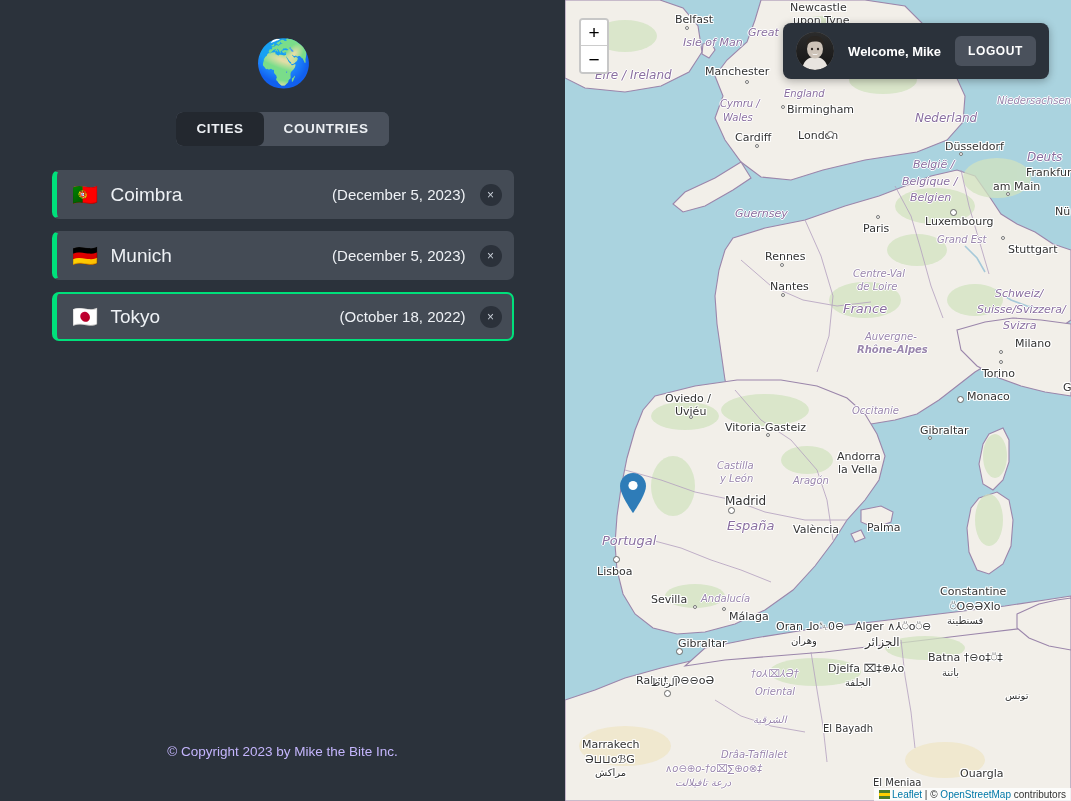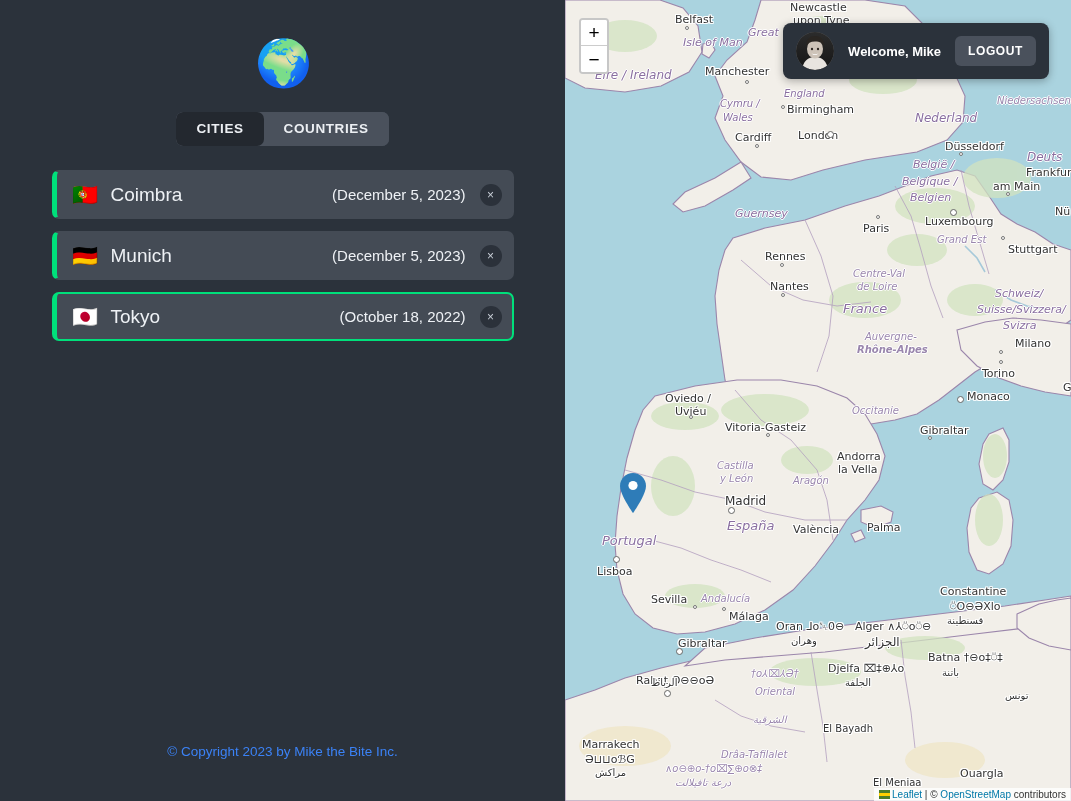--- a/index.html
+++ b/index.html
@@ -132,21 +132,21 @@
     font-family: "Liberation Sans", sans-serif;
   }
 
   .footer {
     position: absolute;
     bottom: 42px;
     left: 0;
     width: 100%;
     text-align: center;
     font-size: 13.5px;
-    color: #3b82f6;
+    color: #c4b5fd;
   }
 
   
   .map {
     position: relative;
     width: 506px;
     height: 801px;
     flex: 0 0 506px;
     overflow: hidden;
     background: #aad3df;

